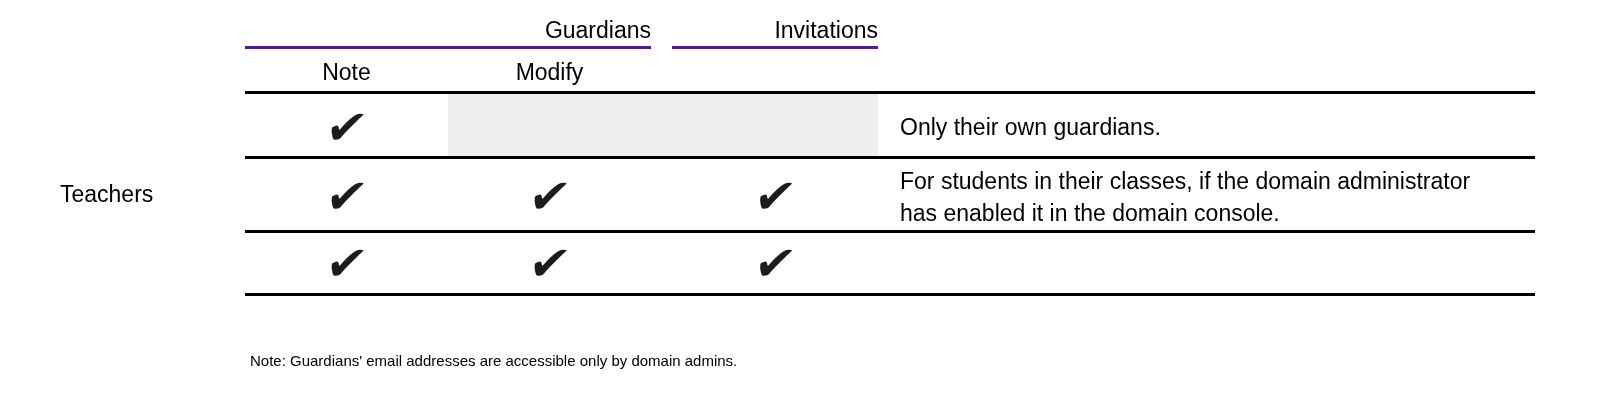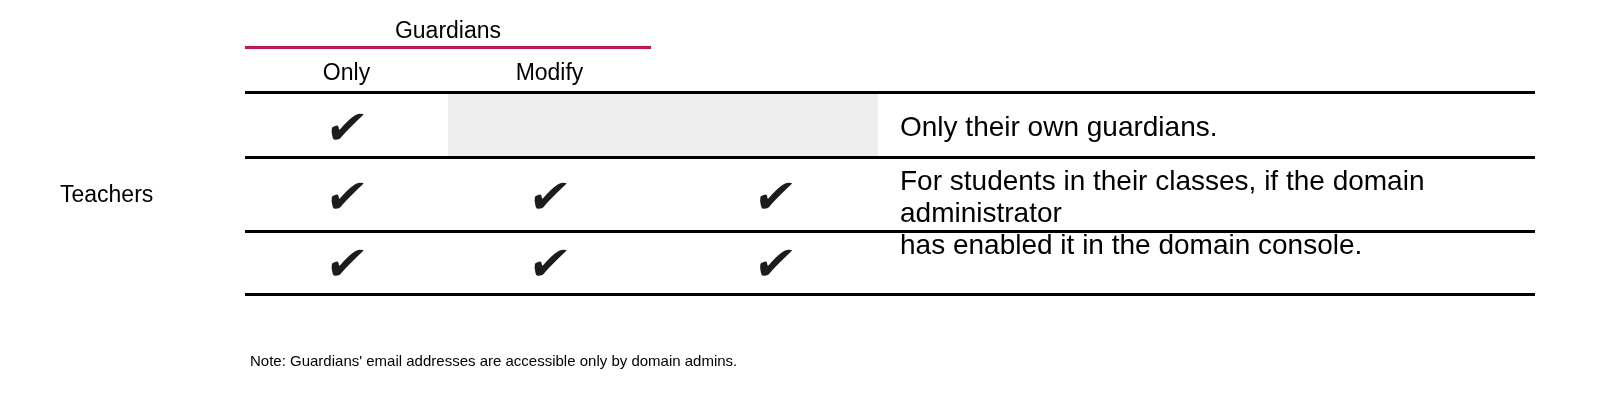--- a/index.html
+++ b/index.html
@@ -18,22 +18,22 @@
     font-size: 23px;
     line-height: 30px;
     color: #000000;
     white-space: nowrap;
   }
 
   
   .spanner {
     top: 14px;
     height: 35px;
-    border-bottom: 3px solid #be185d;
-    text-align: center;
+    border-bottom: 3px solid #4c1d95;
+    text-align: right;
     font-size: 23px;
     line-height: 32px;
   }
   .spanner-guardians  { left: 245px; width: 406px; }
   .spanner-invitations{ left: 672px; width: 206px; }
 
   
   .subhead {
     top: 58px;
     height: 28px;
@@ -83,21 +83,21 @@
     transform: skewX(-10deg);
   }
   .checkrow-1 { top: 102px; }
   .checkrow-2 { top: 171px; }
   .checkrow-3 { top: 238px; }
 
   
   .note {
     left: 900px;
     width: 640px;
-    font-size: 28px;
+    font-size: 23px;
     color: #000000;
   }
   .note-students    { top: 112px; line-height: 30px; white-space: nowrap; }
   .note-teachers    { top: 165px; line-height: 32px; white-space: pre-line; }
   .note-domainadmin { top: 250px; line-height: 30px; white-space: nowrap; }
 
   
   .footnote {
     left: 250px;
     top: 346px;
@@ -105,22 +105,23 @@
     line-height: 30px;
     white-space: nowrap;
   }
 </style>
 </head>
 <body>
 
 <div class="canvas">
 
   <div class="abs spanner spanner-guardians">Guardians</div>
+  <div class="abs spanner spanner-invitations">Invitations</div>
 
-  <div class="abs subhead col-view">Only</div>
+  <div class="abs subhead col-view">Note</div>
   <div class="abs subhead col-modify">Modify</div>
 
   <div class="abs disabled-block"></div>
 
   <div class="abs hline hline-1"></div>
   <div class="abs hline hline-2"></div>
   <div class="abs hline hline-3"></div>
   <div class="abs hline hline-4"></div>
 
   <div class="abs check col-view checkrow-1">✔</div>

